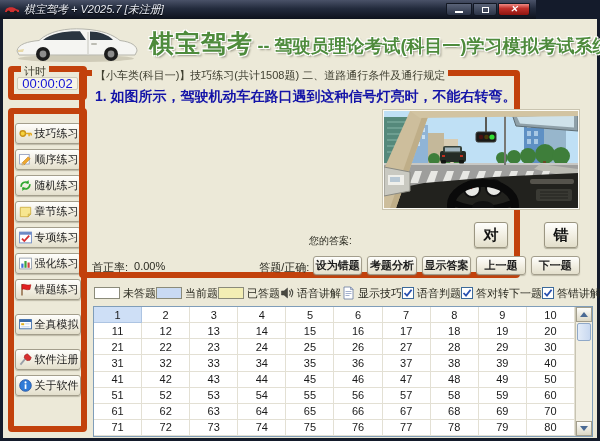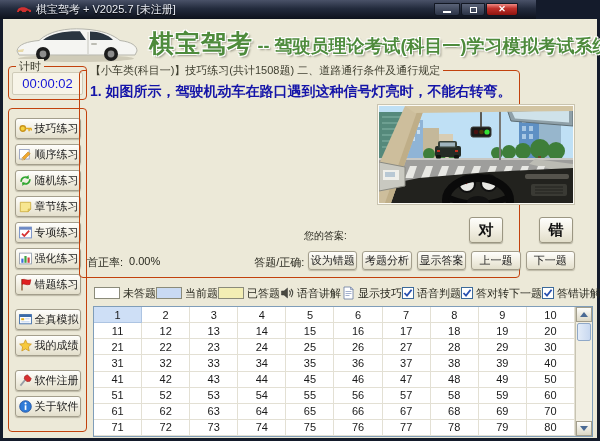--- a/index.html
+++ b/index.html
@@ -2,21 +2,21 @@
 <html><head>
 <meta charset="utf-8">
 <style>
   * { margin:0; padding:0; box-sizing:border-box; }
   html,body { width:600px; height:441px; font-family:"Liberation Sans",sans-serif; }
   .window { position:relative; width:600px; height:441px; background:#141B2B; overflow:hidden; }
 
   
   .titlebar { position:absolute; left:0; top:0; width:536px; height:19px;
     background:linear-gradient(180deg,#4A5268 0%,#232B3D 45%,#0E121C 100%);
-    display:flex; align-items:center; padding:0 16px; }
+    display:flex; align-items:center; padding:0 4px;font-style:italic; }
   .titlebar .app-ic { width:16px; height:11px; margin-right:4px; display:inline-flex; }
   .titlebar .ttl { color:#E9ECF4; font-size:11px; text-shadow:0 1px 1px #000; flex:1;
     white-space:nowrap; overflow:hidden; }
   .wctl { display:flex; gap:1px; margin-right:2px; }
   .wbtn { height:13px; border:1px solid #121722; border-radius:0 0 3px 3px;
     background:linear-gradient(180deg,#5A6378,#2B3346); display:flex; align-items:center;
     justify-content:center; cursor:default; }
   .wbtn.min { width:26px; } .wbtn.max { width:24px; } 
   .wbtn.close { width:32px; background:linear-gradient(180deg,#F08A84,#C0312B 40%,#8E1410); }
   .glyph-min { width:8px; height:2px; background:#fff; margin-top:4px; }
@@ -29,21 +29,21 @@
   
   .header { position:absolute; left:0; top:0; width:594px; height:46px; }
   .car-img { position:absolute; left:6px; top:2px; }
   .app-title { position:absolute; left:146px; top:8px; white-space:nowrap;
     font-weight:bold; color:#4E8B3C;
     text-shadow:-1px -1px 0 #fff,1px -1px 0 #fff,-1px 1px 0 #fff,1px 1px 0 #fff,2px 2px 2px rgba(60,60,40,.45); }
   .app-title .brand { font-size:25px; letter-spacing:1px; }
   .app-title .rest { font-size:18px; }
 
   
-  .groupbox { position:absolute; border:1px solid #c2410c; border-radius:4px; }
+  .groupbox { position:absolute; border:6px solid #c2410c; border-radius:4px; }
   .gb-label { position:absolute; top:-8px; left:7px; background:#ECE9D8; padding:0 3px;
     font-size:11px; color:#3F3F30; white-space:nowrap; }
 
   
   .timerbox { left:5px; top:47px; width:79px; height:34px; }
   .timer-inner { position:absolute; left:3px; right:3px; top:5px; bottom:4px;
     background:#F7F4E8; border:1px solid #CFCBB8; border-radius:2px;
     display:flex; align-items:center; justify-content:center; }
   .timer-val { color:#1414D6; font-size:13px; font-weight:normal; }
 
@@ -68,21 +68,21 @@
   .judge-btn { position:absolute; top:146px; width:34px; height:26px; font-size:15px; font-weight:bold;
     color:#111; background:linear-gradient(180deg,#FEFEFC 0%,#F2EFE3 50%,#E2DECA 100%);
     border:1px solid #9B9682; border-radius:3px; box-shadow:0 1px 1px rgba(120,115,95,.5); cursor:default;
     font-family:"Liberation Sans",sans-serif; }
   .judge-correct { left:389px; } .judge-wrong { left:459px; }
   .stats { position:absolute; left:7px; top:184px; font-size:11px; color:#2A2A20; display:flex; gap:6px; }
   .stats .grp2 { margin-left:88px; display:flex; gap:6px; }
   .action-row { position:absolute; left:228px; top:180px; width:267px; height:19px; display:flex; gap:5px; }
   .action-row button { flex:1; font-size:11px; color:#1C1C1C; font-family:"Liberation Sans",sans-serif;
     background:linear-gradient(180deg,#FEFEFC 0%,#F2EFE3 50%,#E3DFCC 100%);
-    border:1px solid #A39E8C; border-radius:3px; box-shadow:0 1px 1px rgba(120,115,95,.4); cursor:default; }
+    border:1px solid #A39E8C; border-radius:3px; box-shadow:0 1px 1px rgba(120,115,95,.4); cursor:default;font-weight:bold; }
 
   
   .legend { position:absolute; left:88px; top:264px; width:503px; height:20px;
     display:flex; align-items:center; justify-content:space-between; padding:0 3px; }
   .legend-item { display:flex; align-items:center; gap:3px; font-size:11px; color:#2A2A20; white-space:nowrap; }
   .swatch { width:26px; height:12px; border:1px solid #8B8B7A; display:inline-block; }
   .lg-ic { width:14px; height:14px; display:inline-flex; }
   .lg-ic svg { width:14px; height:14px; }
   .cb { width:12px; height:12px; background:#fff; border:1px solid #3C6A9A; display:inline-flex;
     align-items:center; justify-content:center; }
@@ -244,28 +244,20 @@
               <span class="ic">
                 <svg viewBox="0 0 13 13">
                   <rect x="0.6" y="1.6" width="11.8" height="9.2" fill="#fff" stroke="#3A6AA8" stroke-width=".9"></rect>
                   <rect x="0.6" y="1.6" width="11.8" height="2.4" fill="#3A6AA8"></rect>
                   <rect x="2.2" y="5.2" width="3" height="2" fill="#E0B020"></rect>
                   <rect x="6.2" y="5.2" width="4.4" height="1.2" fill="#C8D8F0"></rect>
                   <rect x="2.2" y="8.2" width="8.4" height="1.2" fill="#C8D8F0"></rect>
                 </svg>
               </span>
               <span class="lbl">全真模拟</span>
-            </button>
-            <button class="side-btn">
-              <span class="ic">
-                <svg viewBox="0 0 13 13">
-                  <path d="M6.5,0.8 L8.3,4.6 L12.4,5.1 L9.4,7.9 L10.2,12 L6.5,9.9 L2.8,12 L3.6,7.9 L0.6,5.1 L4.7,4.6 Z" fill="#F7C93C" stroke="#C8921A" stroke-width=".7"></path>
-                </svg>
-              </span>
-              <span class="lbl">我的成绩</span>
             </button>
           </div>
           <div class="btn-group">
             <button class="side-btn">
               <span class="ic">
                 <svg viewBox="0 0 13 13">
                   <path d="M1.4,11.6 L6.6,5.4" stroke="#9AA0A8" stroke-width="1.8"></path>
                   <path d="M5.8,2.2 L8.4,0.8 L12.2,4.6 L11,7.2 L8,7.6 L5.2,4.8 Z" fill="#D83030" stroke="#981010" stroke-width=".6"></path>
                 </svg>
               </span>

